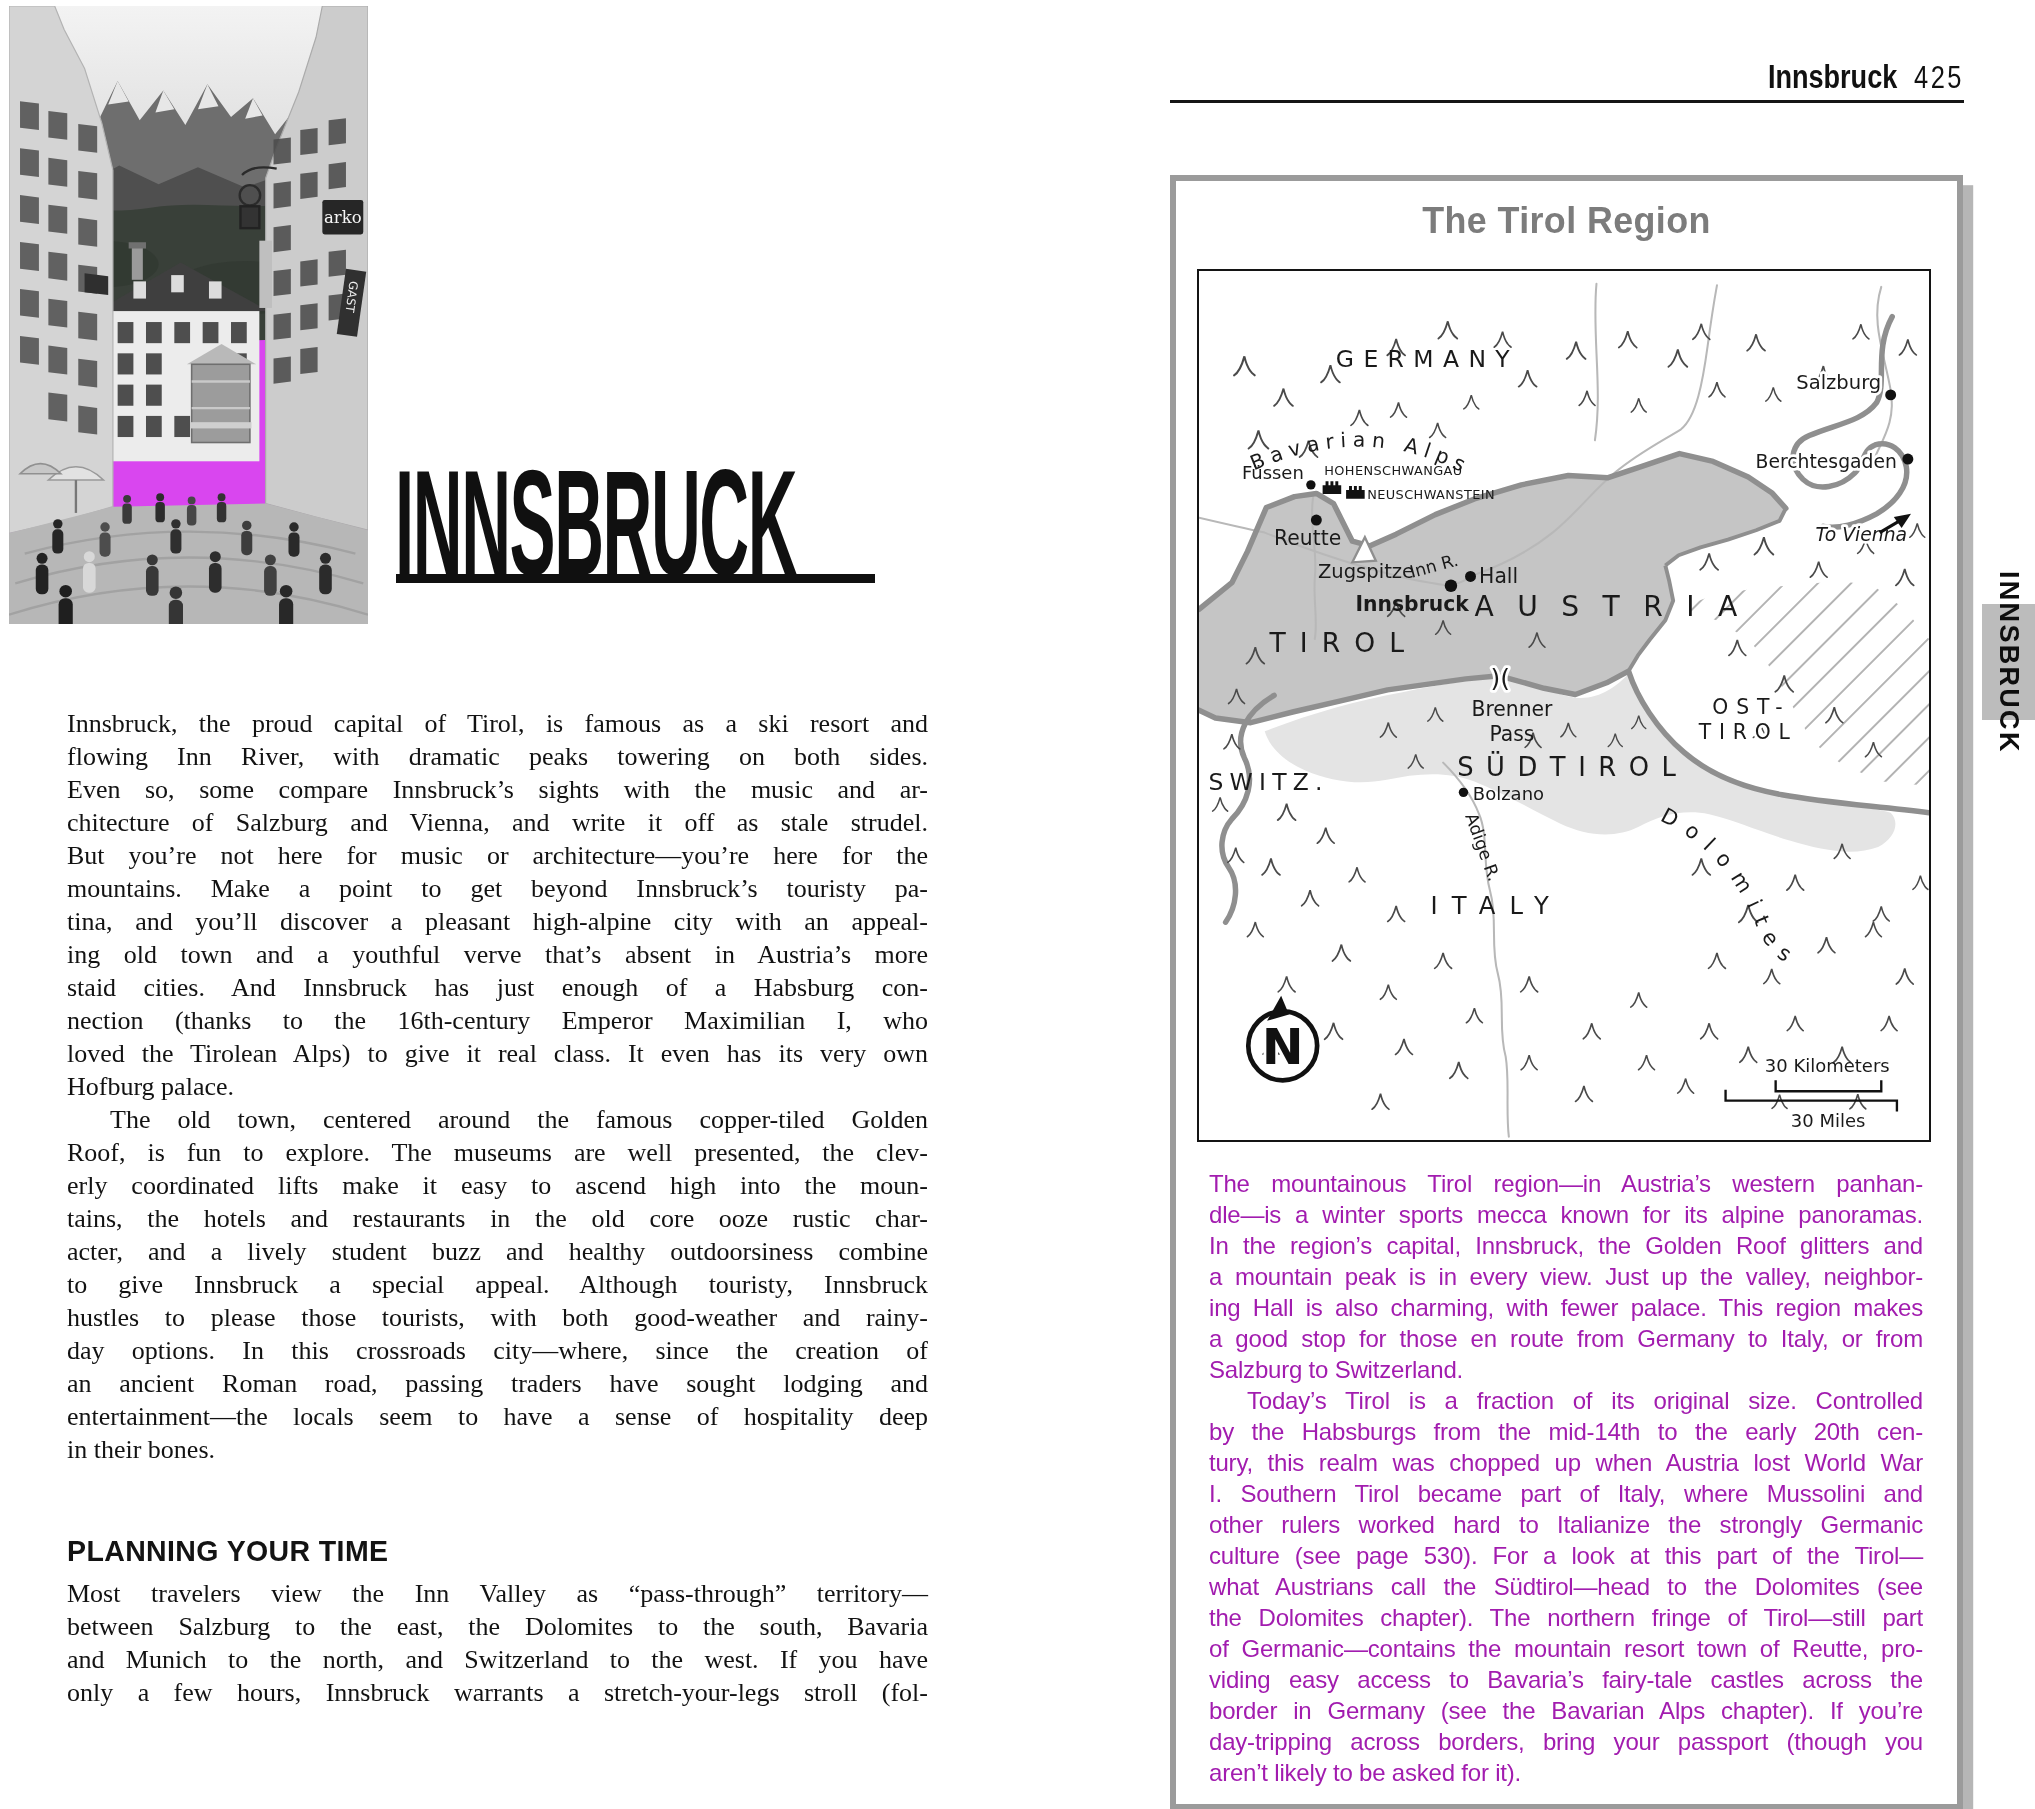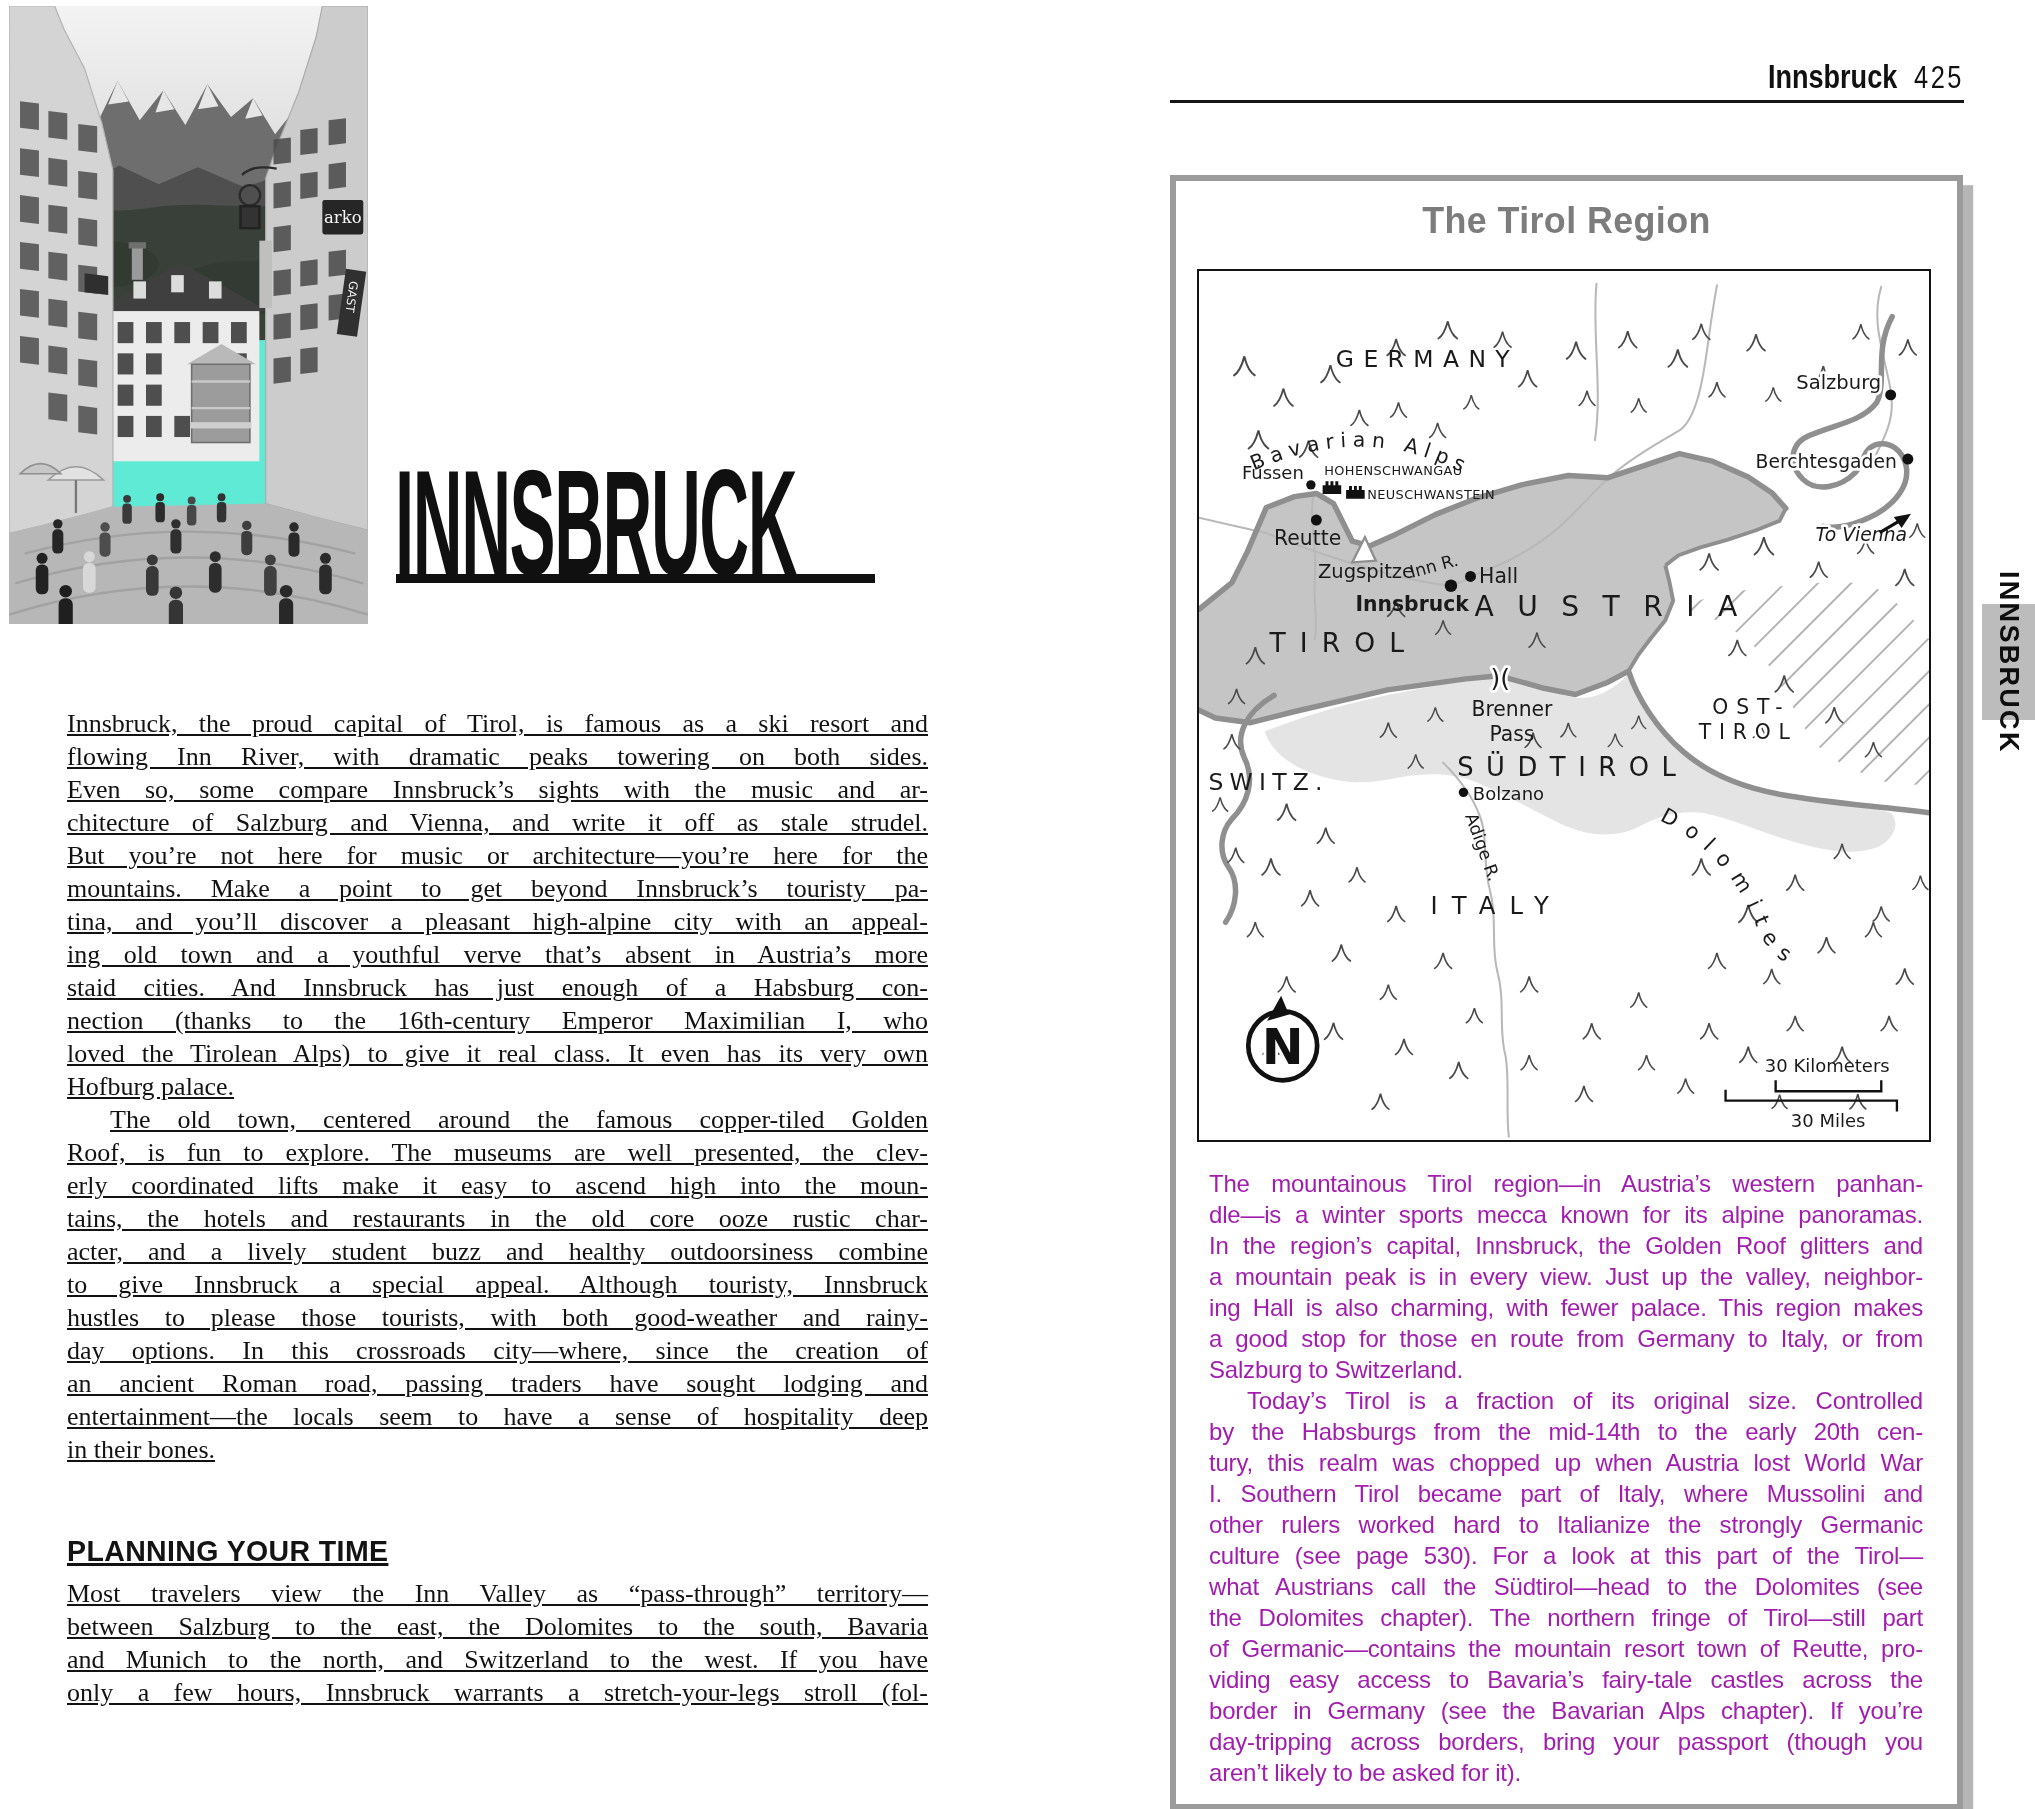--- a/index.html
+++ b/index.html
@@ -1,26 +1,26 @@
 <!DOCTYPE html>
 <html style="font-size:12.5px"><head>
 <meta charset="utf-8">
 <style>
   html,body{margin:0;padding:0;background:#888;}
   #page{position:relative;width:2035px;height:1809px;background:#ffffff;overflow:hidden;
         font-family:"Liberation Sans",sans-serif;color:#111;}
   
-  .photo{position:absolute;left:9.4px;top:6.3px;width:359px;height:618px;background:#5eead4;text-align:center;}
+  .photo{position:absolute;left:9.4px;top:6.3px;width:359px;height:618px;background:#d946ef;text-align:center;}
   .photo svg{display:block;width:100%;height:100%;}
   .chapter-title{position:absolute;left:395px;top:448px;font-family:"Liberation Sans",sans-serif;
         font-weight:700;font-size:150px;line-height:1;letter-spacing:-3.1px;
         transform:scaleX(0.46);transform-origin:0 0;white-space:nowrap;color:#101010;}
   .title-rule{position:absolute;left:396px;top:574px;width:479px;height:8.6px;background:#101010;}
   .body-text{position:absolute;left:67px;top:707px;width:861px;
-        font-family:"Liberation Serif",serif;font-size:26px;line-height:33px;color:#121212;text-decoration:underline;}
+        font-family:"Liberation Serif",serif;font-size:26px;line-height:33px;color:#121212;}
   .jline{text-align:justify;text-align-last:justify;}
   .jline.lastline{text-align-last:left;}
   .jline.indent{text-indent:43px;}
   .planning{margin:69px 0 11px 0;font-family:"Liberation Sans",sans-serif;font-weight:700;
         font-size:30px;line-height:31px;letter-spacing:0.4px;transform:scaleX(.95);
         transform-origin:0 50%;white-space:nowrap;color:#131313;}
   
   .page-header{position:absolute;left:1170px;top:58px;width:794px;text-align:right;
         transform:scaleX(.82);transform-origin:100% 50%;white-space:nowrap;}
   .ph-chapter{font-weight:700;font-size:33px;letter-spacing:0;}

